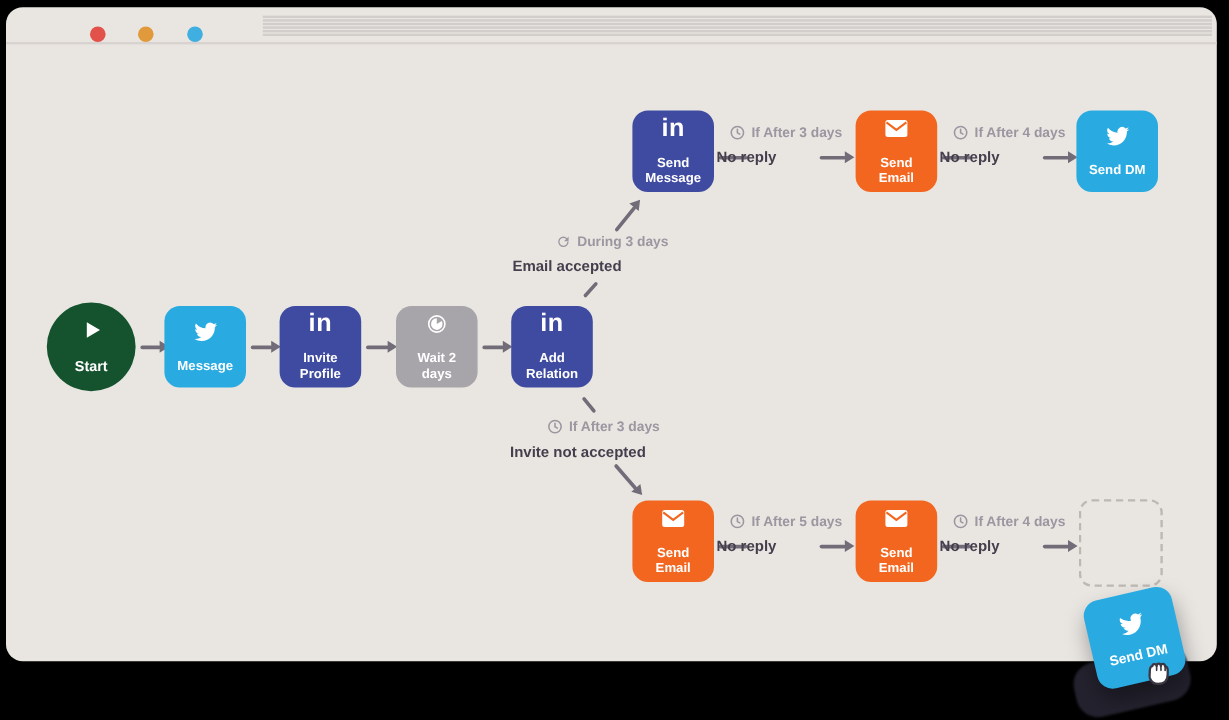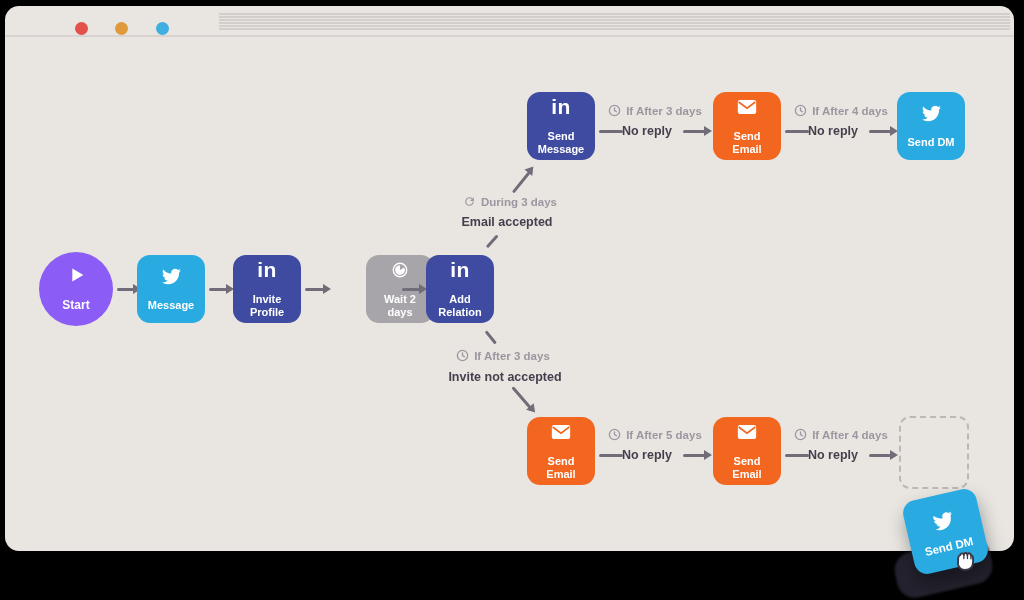--- a/index.html
+++ b/index.html
@@ -16,41 +16,41 @@
   .hline{position:absolute;left:214px;right:4px;height:1.5px;background:#D2CECB;}
   .sep{position:absolute;left:0;right:0;top:29px;height:1.5px;background:#D8D3D0;}
 
   
   .node{position:absolute;width:68px;height:68px;border-radius:13px;color:#fff;
     display:flex;flex-direction:column;align-items:center;justify-content:center;gap:13px;
     font-size:11px;font-weight:bold;line-height:1.18;text-align:center;cursor:pointer;}
   .node .nlabel{max-width:56px;}
   .node .nicon{height:20px;display:flex;align-items:center;justify-content:center;}
   .in-glyph{font-size:21px;font-weight:800;line-height:1;letter-spacing:.5px;}
-  .c-green{background:#8b5cf6;}
+  .c-green{background:#14532d;}
   .c-twitter{background:#29ABE2;}
   .c-linkedin{background:#3F4BA0;}
-  .c-wait{background:#A7A4AA;margin-left:36px;}
+  .c-wait{background:#A7A4AA;}
   .c-email{background:#F2661F;}
   .start{left:34px;top:246px;width:74px;height:74px;border-radius:50%;}
 
   .dropzone{position:absolute;left:894px;top:410px;width:66px;height:69px;
     border:2px dashed #BDB8B4;border-radius:11px;background:transparent;}
 
   
   .ln{position:absolute;height:2.5px;background:#716C78;border-radius:2px;}
   .ln.head::after{content:"";position:absolute;right:-7px;top:50%;transform:translateY(-50%);
     width:0;height:0;border-left:8px solid #716C78;border-top:5px solid transparent;
     border-bottom:5px solid transparent;}
 
   
   .cond{position:absolute;display:flex;align-items:center;justify-content:center;gap:5px;
     color:#9B96A0;font-size:11.5px;font-weight:bold;}
   .cond svg{flex:0 0 auto;}
-  .event{position:absolute;color:#453F4D;font-size:12.5px;font-weight:800;text-align:center;}
+  .event{position:absolute;color:#453F4D;font-size:12.5px;font-weight:800;}
 
   
   .drag-shadow{position:absolute;left:895px;top:545px;width:97px;height:46px;background:#24222E;
     border-radius:18px;transform:rotate(-13deg);filter:blur(1px);}
   .drag-card{position:absolute;left:908px;top:494px;width:75px;height:75px;border-radius:13px;
     background:#29ABE2;transform:rotate(-13deg);color:#fff;display:flex;flex-direction:column;
     align-items:center;justify-content:center;gap:8px;font-size:11.5px;font-weight:bold;
     cursor:grabbing;box-shadow:0 10px 18px rgba(0,0,0,.35);}
   .cursor{position:absolute;left:948px;top:537px;width:36px;height:36px;pointer-events:none;}
 </style>

